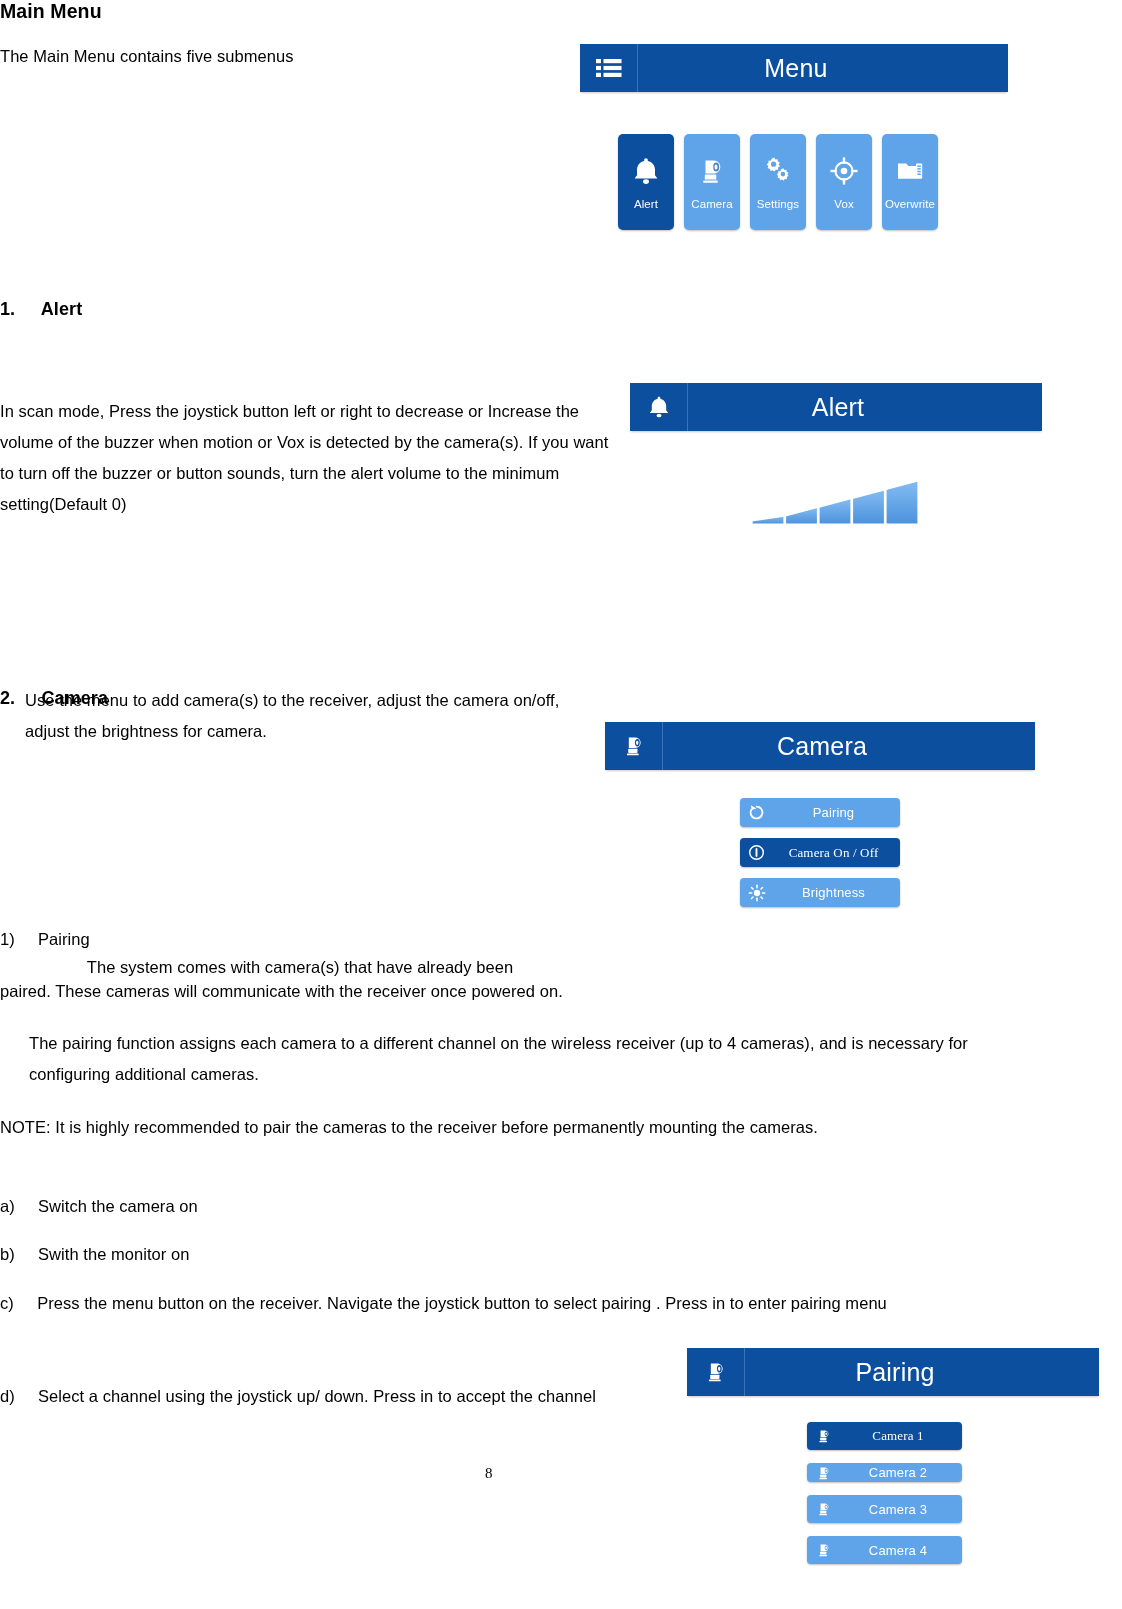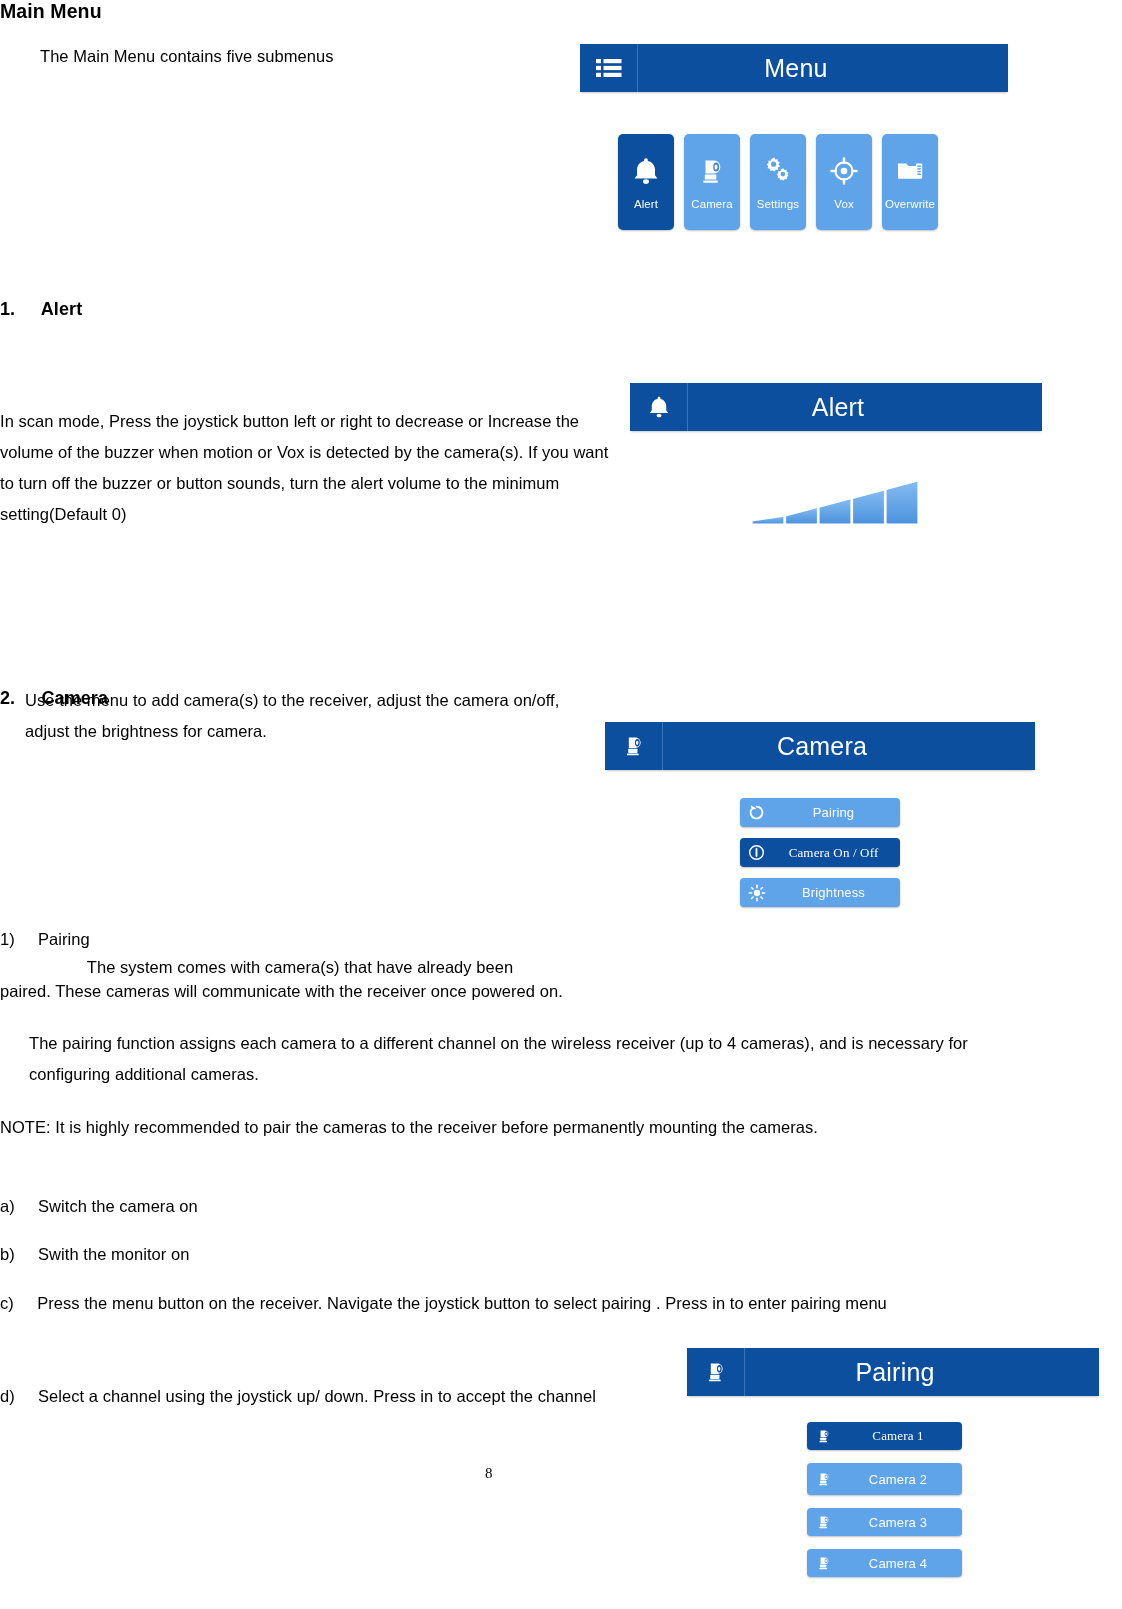--- a/index.html
+++ b/index.html
@@ -145,21 +145,21 @@
 
   .icon-svg { display: block; }
 </style>
 </head>
 <body>
 
 <div class="page">
 
   <div class="abs h-title" style="left:0px; top:0px; width:520px;">Main Menu</div>
 
-  <div class="abs body-txt" style="left:0px; top:44px; width:600px;margin-left:40px;">The Main Menu contains five submenus</div>
+  <div class="abs body-txt" style="left:0px; top:44px; width:600px;">The Main Menu contains five submenus</div>
 
   <div class="screen" style="left:580px; top:44px; width:428px;">
 
     <div class="hdr">
       <div class="hdr-icon">
         <svg class="icon-svg" width="26" height="22" viewBox="0 0 26 22" aria-hidden="true">
           <rect x="0" y="2" width="5" height="4.2" fill="#ffffff"></rect>
           <rect x="7.5" y="2" width="18" height="4.2" fill="#ffffff"></rect>
           <rect x="0" y="8.9" width="5" height="4.2" fill="#ffffff"></rect>
           <rect x="7.5" y="8.9" width="18" height="4.2" fill="#ffffff"></rect>
@@ -240,21 +240,21 @@
       </div>
     </div>
   </div>
 
   <div class="abs h-num" style="left:0px; top:299px;">
     <span>1.</span>
     <span style="display:inline-block; width:16px;"></span>
     <span>Alert</span>
   </div>
 
-  <div class="abs body-txt-lh" style="left:0px; top:406px; width:610px;">  In scan mode, Press the joystick button left or right to decrease or Increase the volume of the buzzer when motion or Vox is detected by the camera(s). If you want to turn off the buzzer or button sounds, turn the alert volume to the minimum setting(Default 0)</div>
+  <div class="abs body-txt-lh" style="left:0px; top:396px; width:610px;">  In scan mode, Press the joystick button left or right to decrease or Increase the volume of the buzzer when motion or Vox is detected by the camera(s). If you want to turn off the buzzer or button sounds, turn the alert volume to the minimum setting(Default 0)</div>
 
   <div class="screen" style="left:630px; top:383px; width:412px;">
     <div class="hdr">
       <div class="hdr-icon">
         <svg class="icon-svg" width="24" height="26" viewBox="0 0 30 32" aria-hidden="true">
           <path d="M15 3.2c-1.0 0-1.8.8-1.8 1.8v1.1C9.0 6.9 6.0 10.5 6.0 14.8v5.4L3.6 23.6h22.8l-2.4-3.4v-5.4c0-4.3-3.0-7.9-7.2-8.7V5c0-1.0-.8-1.8-1.8-1.8z" fill="#ffffff"></path>
           <ellipse cx="15" cy="26.6" rx="3.0" ry="2.3" fill="#ffffff"></ellipse>
         </svg>
       </div>
       <div class="hdr-title">Alert</div>
@@ -402,21 +402,21 @@
             <path d="M8.5 4.5h8.2c3.6 0 6.6 2.9 6.6 6.5s-3.0 6.5-6.6 6.5H8.5z" fill="#ffffff"></path>
             <ellipse cx="19.2" cy="11.0" rx="3.0" ry="4.6" fill="#0b4f9e"></ellipse>
             <ellipse cx="19.0" cy="11.0" rx="1.5" ry="2.6" fill="#ffffff"></ellipse>
             <rect x="7.8" y="18.4" width="11.5" height="5.2" rx="0.7" fill="#ffffff"></rect>
             <rect x="6.2" y="24.4" width="14.6" height="2.3" rx="0.8" fill="#ffffff"></rect>
           </svg>
         </div>
         <div class="ml">Camera 1</div>
       </div>
 
-      <div class="mbtn" style="height:32px; margin-bottom:13px;">
+      <div class="mbtn" style="height:19px; margin-bottom:13px;">
         <div class="mi">
           <svg class="icon-svg" width="16" height="16" viewBox="0 0 30 30" aria-hidden="true">
             <path d="M8.5 4.5h8.2c3.6 0 6.6 2.9 6.6 6.5s-3.0 6.5-6.6 6.5H8.5z" fill="#ffffff"></path>
             <ellipse cx="19.2" cy="11.0" rx="3.0" ry="4.6" fill="#5fa3e8"></ellipse>
             <ellipse cx="19.0" cy="11.0" rx="1.5" ry="2.6" fill="#ffffff"></ellipse>
             <rect x="7.8" y="18.4" width="11.5" height="5.2" rx="0.7" fill="#ffffff"></rect>
             <rect x="6.2" y="24.4" width="14.6" height="2.3" rx="0.8" fill="#ffffff"></rect>
           </svg>
         </div>
         <div class="ml">Camera 2</div>

